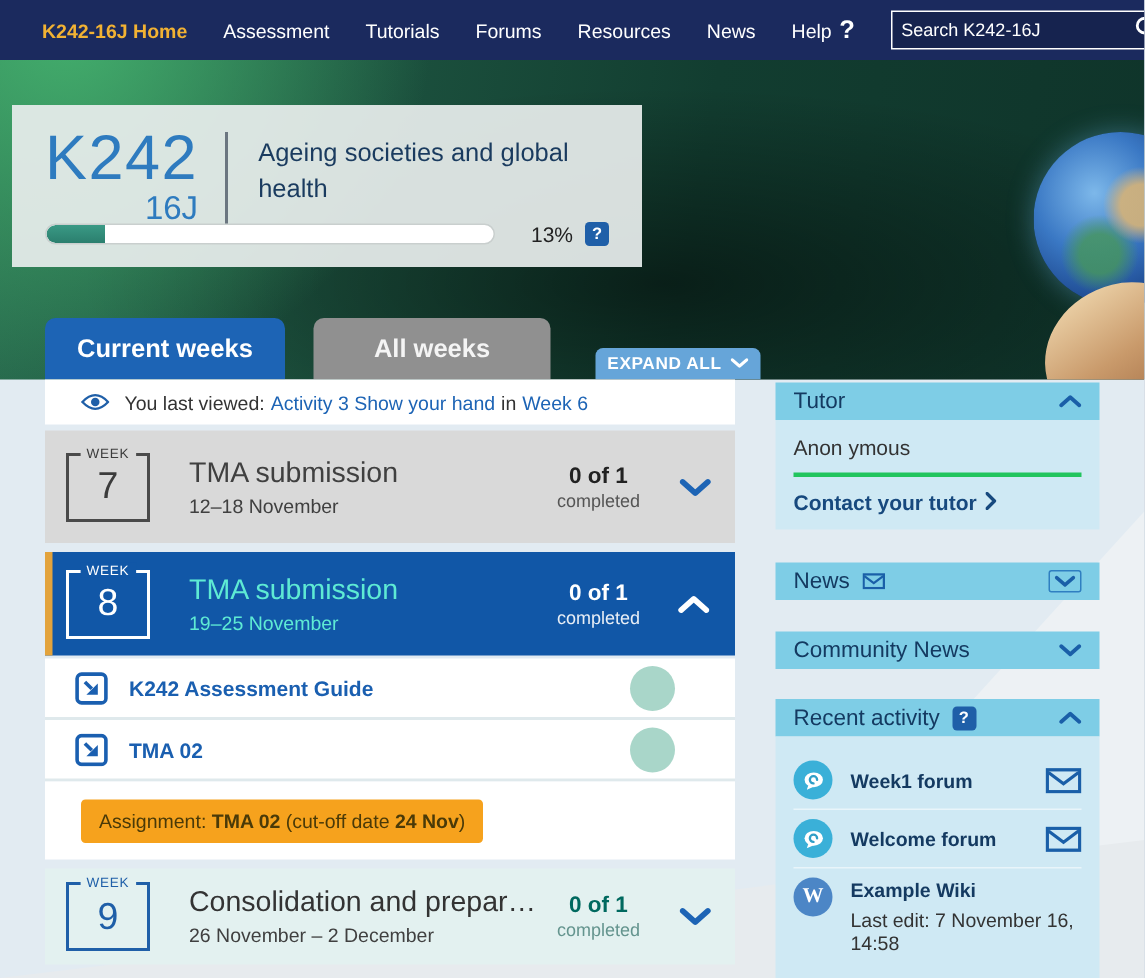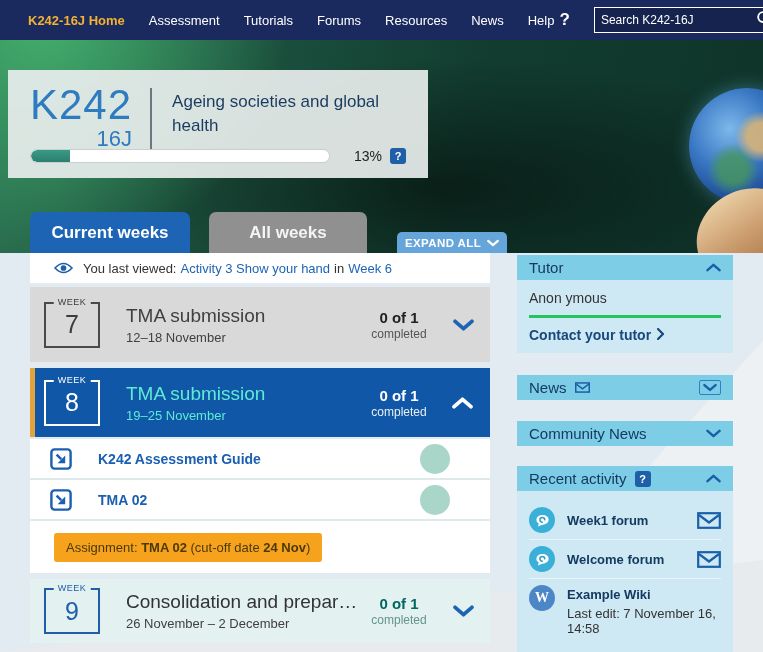--- a/index.html
+++ b/index.html
@@ -108,21 +108,21 @@
   .wk7 .cnt { color:#222222; } .wk7 .cmp { color:#555555; }
   .wk8 .cnt { color:#ffffff; } .wk8 .cmp { color:#e8eef6; }
   .wk9 .cnt { color:#00695f; } .wk9 .cmp { color:#64948e; }
   .wkchev { flex:none; width:26px; display:flex; justify-content:center; cursor:pointer; }
   .chev-blue { color:#1d64b5; } .chev-white { color:#ffffff; }
   .up { transform:rotate(180deg); }
 
   .act-row { height:41px; background:#ffffff; display:flex; align-items:center; padding-left:20px;
     border-bottom:2px solid #dfe9ec; }
   .act-icon { color:#1a5fb0; display:flex; flex:none; }
-  .act-link { margin-left:26px; font-size:14px; font-weight:bold; color:#1a5fb0; cursor:pointer; }
+  .act-link { margin-left:14px; font-size:14px; font-weight:bold; color:#1a5fb0; cursor:pointer; }
   .done-circle { width:30px; height:30px; border-radius:50%; background:#a9d6c9; margin-left:auto; margin-right:40px; flex:none; }
 
   .badge-row { height:52px; background:#ffffff; display:flex; align-items:center; padding-left:24px; }
   .assign-badge { background:#f6a21d; border-radius:3px; padding:7px 12px; font-size:13px; color:#4a3a08;
     display:inline-flex; white-space:pre; }
   .assign-badge b { font-weight:bold; }
 
   
   .sidebar { position:absolute; left:517px; top:255px; width:216px; }
   .sb-head { height:25px; background:#7ecde6; display:flex; align-items:center; padding:0 12px; }

